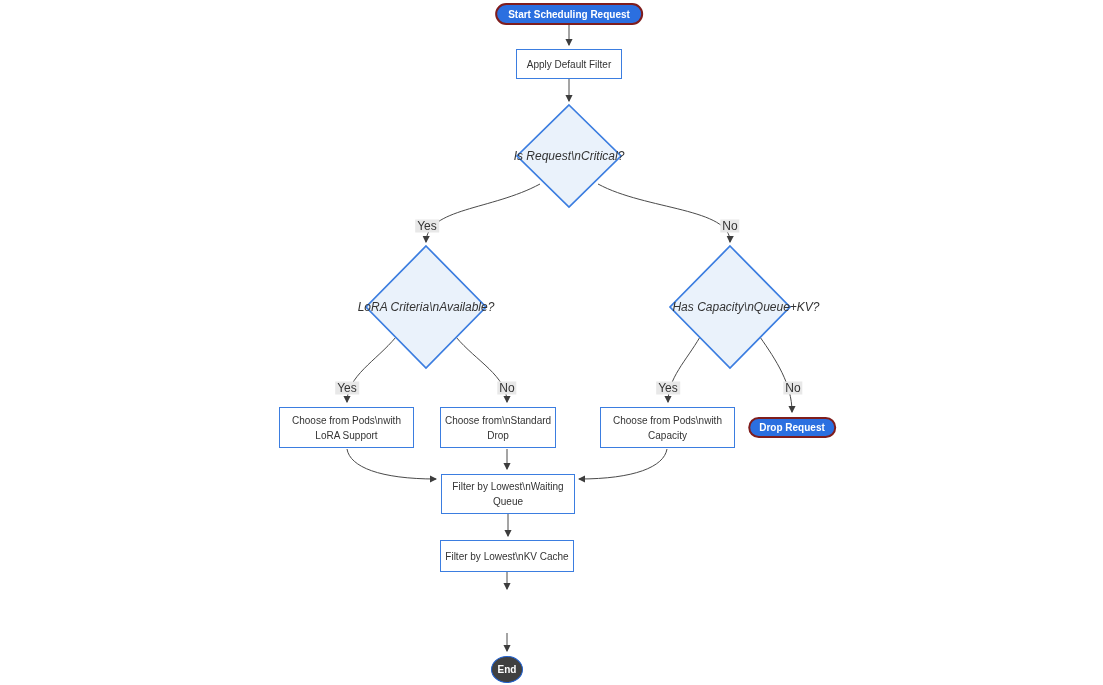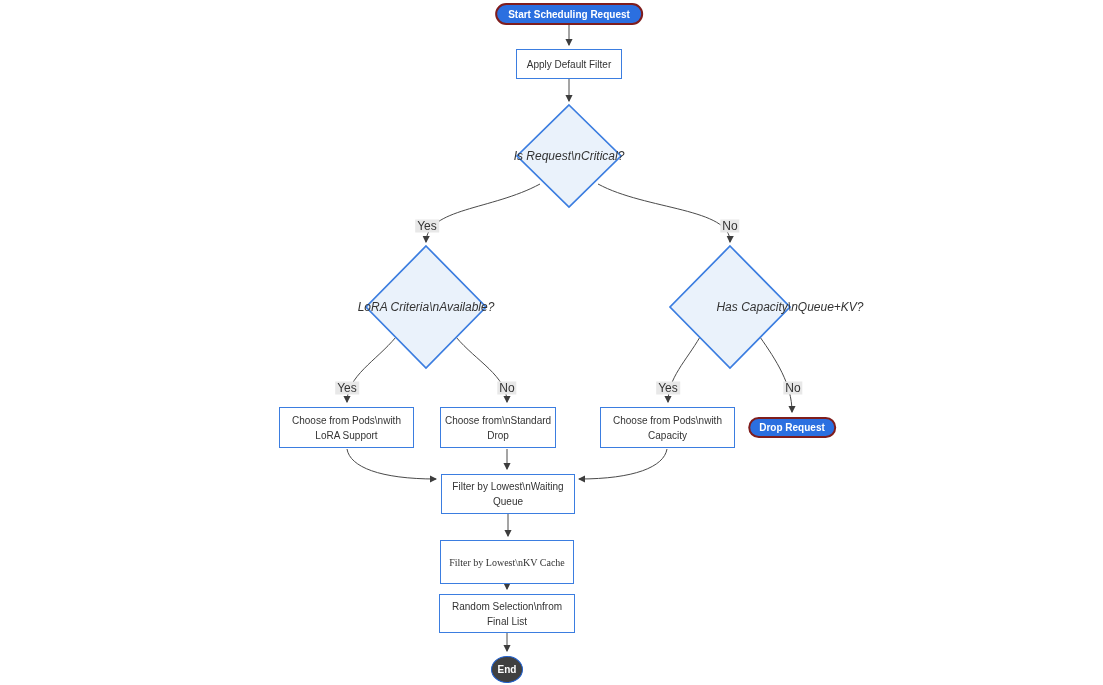--- a/index.html
+++ b/index.html
@@ -113,21 +113,21 @@
   </div>
 
   <div class="node rect-node" style="left:516px; top:49px; width:106px; height:30px;">
     <span>Apply Default Filter</span>
   </div>
 
   <div class="diamond-label" style="left:569px; top:156px;">Is Request\nCritical?</div>
 
   <div class="diamond-label" style="left:426px; top:307px;">LoRA Criteria\nAvailable?</div>
 
-  <div class="diamond-label" style="left:768px; top:307px;padding-left:44px;">Has Capacity\nQueue+KV?</div>
+  <div class="diamond-label" style="left:724px; top:307px;padding-left:44px;">Has Capacity\nQueue+KV?</div>
 
   <div class="node rect-node" style="left:279px; top:407px; width:135px; height:41px;">
     <div class="line">Choose from Pods\nwith</div>
     <div class="line">LoRA Support</div>
   </div>
 
   <div class="node rect-node" style="left:440px; top:407px; width:116px; height:41px;">
     <div class="line">Choose from\nStandard</div>
     <div class="line">Drop</div>
   </div>
@@ -139,28 +139,24 @@
 
   <div class="node pill-node" style="left:792px; top:417px; height:21px; transform:translateX(-50%); padding:0 9px;">
     <span>Drop Request</span>
   </div>
 
   <div class="node rect-node" style="left:441px; top:474px; width:134px; height:40px;">
     <div class="line">Filter by Lowest\nWaiting</div>
     <div class="line">Queue</div>
   </div>
 
-  <div class="node rect-node" style="left:440px; top:540px; width:134px; height:44px;font-family:Liberation Serif, serif;">
+  <div class="node rect-node" style="left:440px; top:540px; width:134px; height:32px;">
     <span>Filter by Lowest\nKV Cache</span>
   </div>
 
-  <div class="node rect-node" style="left:439px; top:594px; width:136px; height:39px;">
-    <div class="line">Random Selection\nfrom</div>
-    <div class="line">Final List</div>
-  </div>
 
   <div class="node ellipse-node" style="left:507px; top:656px; width:32px; height:27px; transform:translateX(-50%);">
     <span>End</span>
   </div>
 
   <div class="edge-label" style="left:427px; top:226px;">Yes</div>
   <div class="edge-label" style="left:730px; top:226px;">No</div>
   <div class="edge-label" style="left:347px; top:388px;">Yes</div>
   <div class="edge-label" style="left:507px; top:388px;">No</div>
   <div class="edge-label" style="left:668px; top:388px;">Yes</div>

